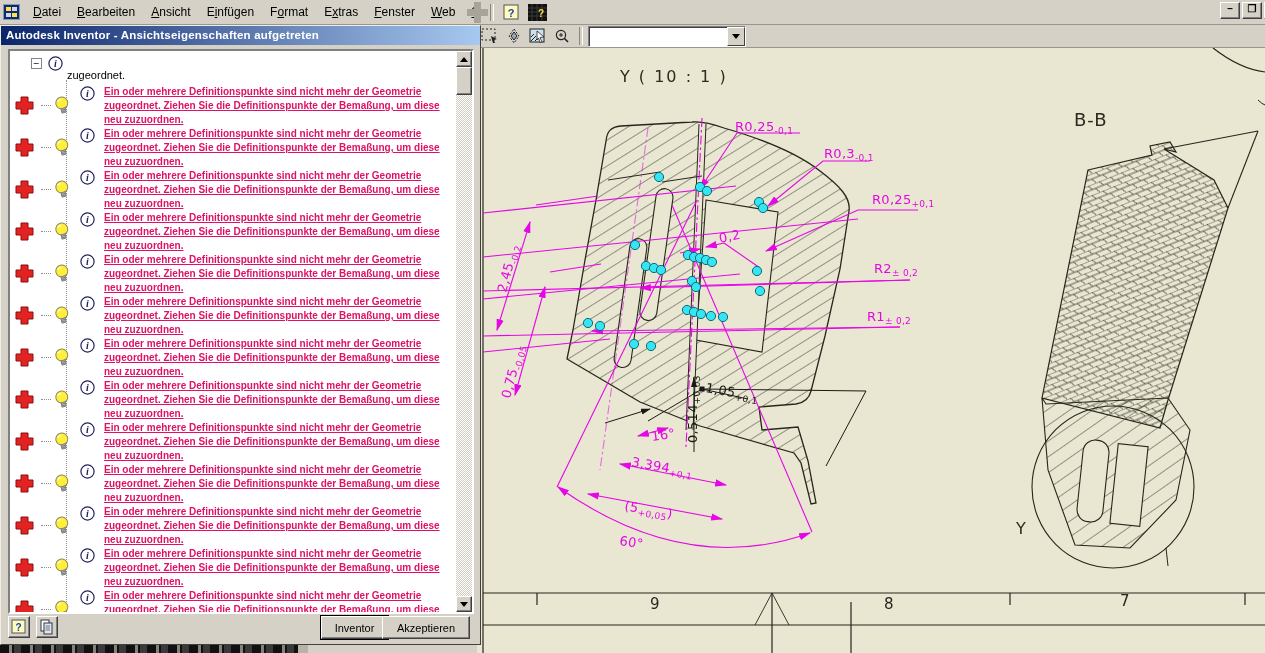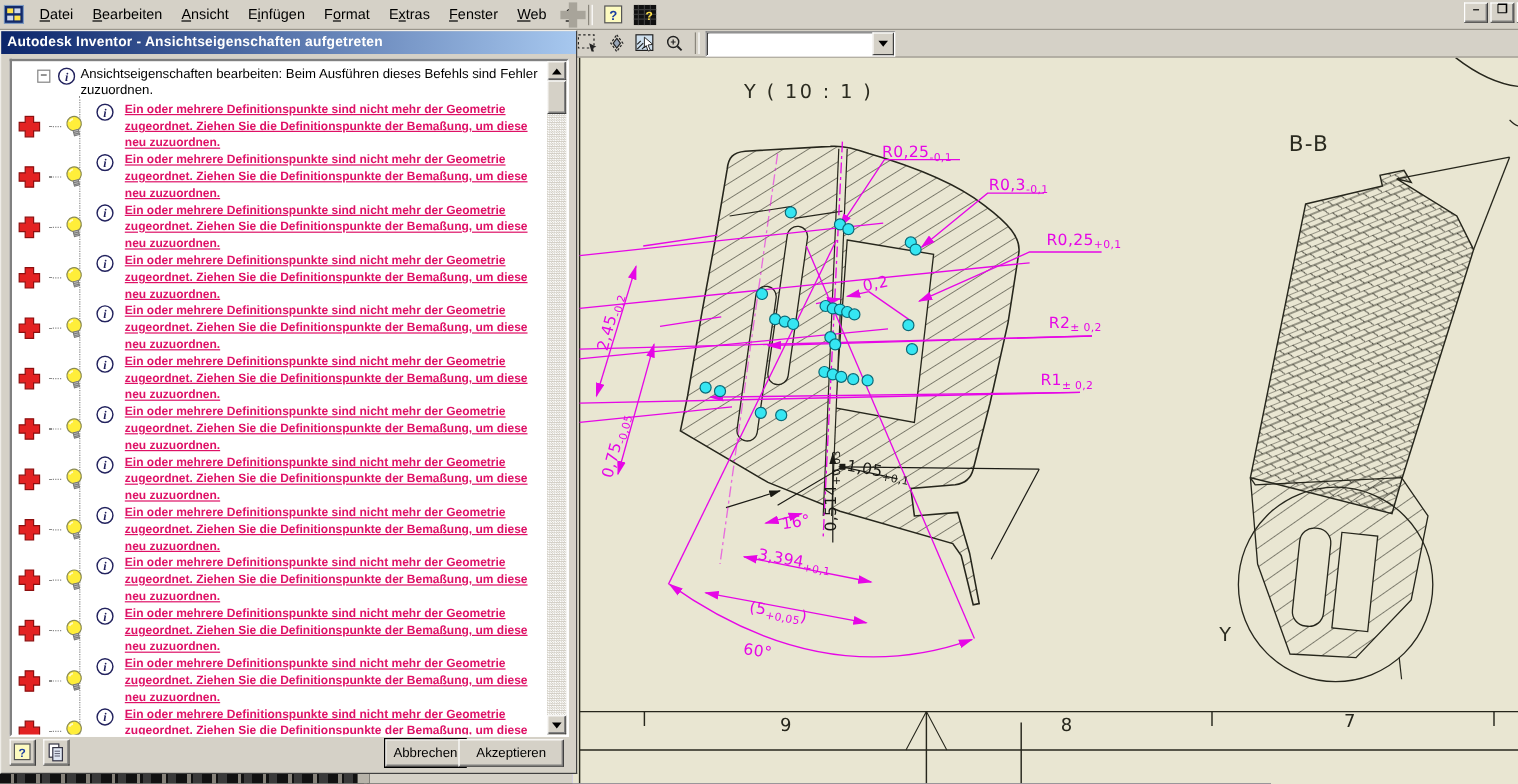--- a/index.html
+++ b/index.html
@@ -336,22 +336,22 @@
 
     <div class="listbox">
       <div class="lb-inner">
         <div class="hdr">
           <div class="minus-box">−</div>
           <svg class="hdr-info" width="15" height="15" viewBox="0 0 15 15">
             <circle cx="7.5" cy="7.5" r="6.6" fill="#fff" stroke="#22225e" stroke-width="1.2"></circle>
             <text x="7.5" y="11.2" text-anchor="middle" font-size="10" font-weight="bold" font-style="italic" fill="#22225e" font-family="Liberation Serif,serif">i</text>
           </svg>
           <div class="hdr-text">
-            <span>Ansichtseigenschaften bearbeiten: Beim Ausführen dieses Befehls sind Fehler</span><br>
-            <span>zuzuordnen.</span>
+            <br>
+            <span>zugeordnet.</span>
           </div>
         </div>
         <div class="rows" id="rows">
           <div class="treeline"></div>
 
   <div class="erow">
     <div class="cross-cell">
       <svg width="19" height="19" viewBox="0 0 19 19">
         <path d="M6 1 H13 V6 H18 V13 H13 V18 H6 V13 H1 V6 H6 Z" fill="#e32222" stroke="#8d0f0f" stroke-width="1"></path>
       </svg>
@@ -759,21 +759,21 @@
           <text x="7.5" y="11.5" text-anchor="middle" font-size="10" font-weight="bold" fill="#1c3fa0" font-family="Liberation Sans,sans-serif">?</text>
         </svg>
       </div>
       <div class="sq-btn" style="left:35px">
         <svg width="16" height="16" viewBox="0 0 16 16">
           <rect x="2" y="1" width="8" height="11" fill="#fff" stroke="#334"></rect>
           <rect x="5" y="4" width="8" height="11" fill="#dfe6f2" stroke="#334"></rect>
           <path d="M6.5 7 H11 M6.5 9 H11 M6.5 11 H11" stroke="#556" stroke-width=".8"></path>
         </svg>
       </div>
-      <button class="push-btn default-btn" style="right:92px;width:67px">Abbrechen</button>
+      <button class="push-btn default-btn" style="right:92px;width:67px">Inventor</button>
       <button class="push-btn" style="right:10px;width:88px">Akzeptieren</button>
     </div>
   </div>
 
   <div class="bottom-strip">
       <div class="cap"></div>
     </div>
 </div>
 
 </body></html>

